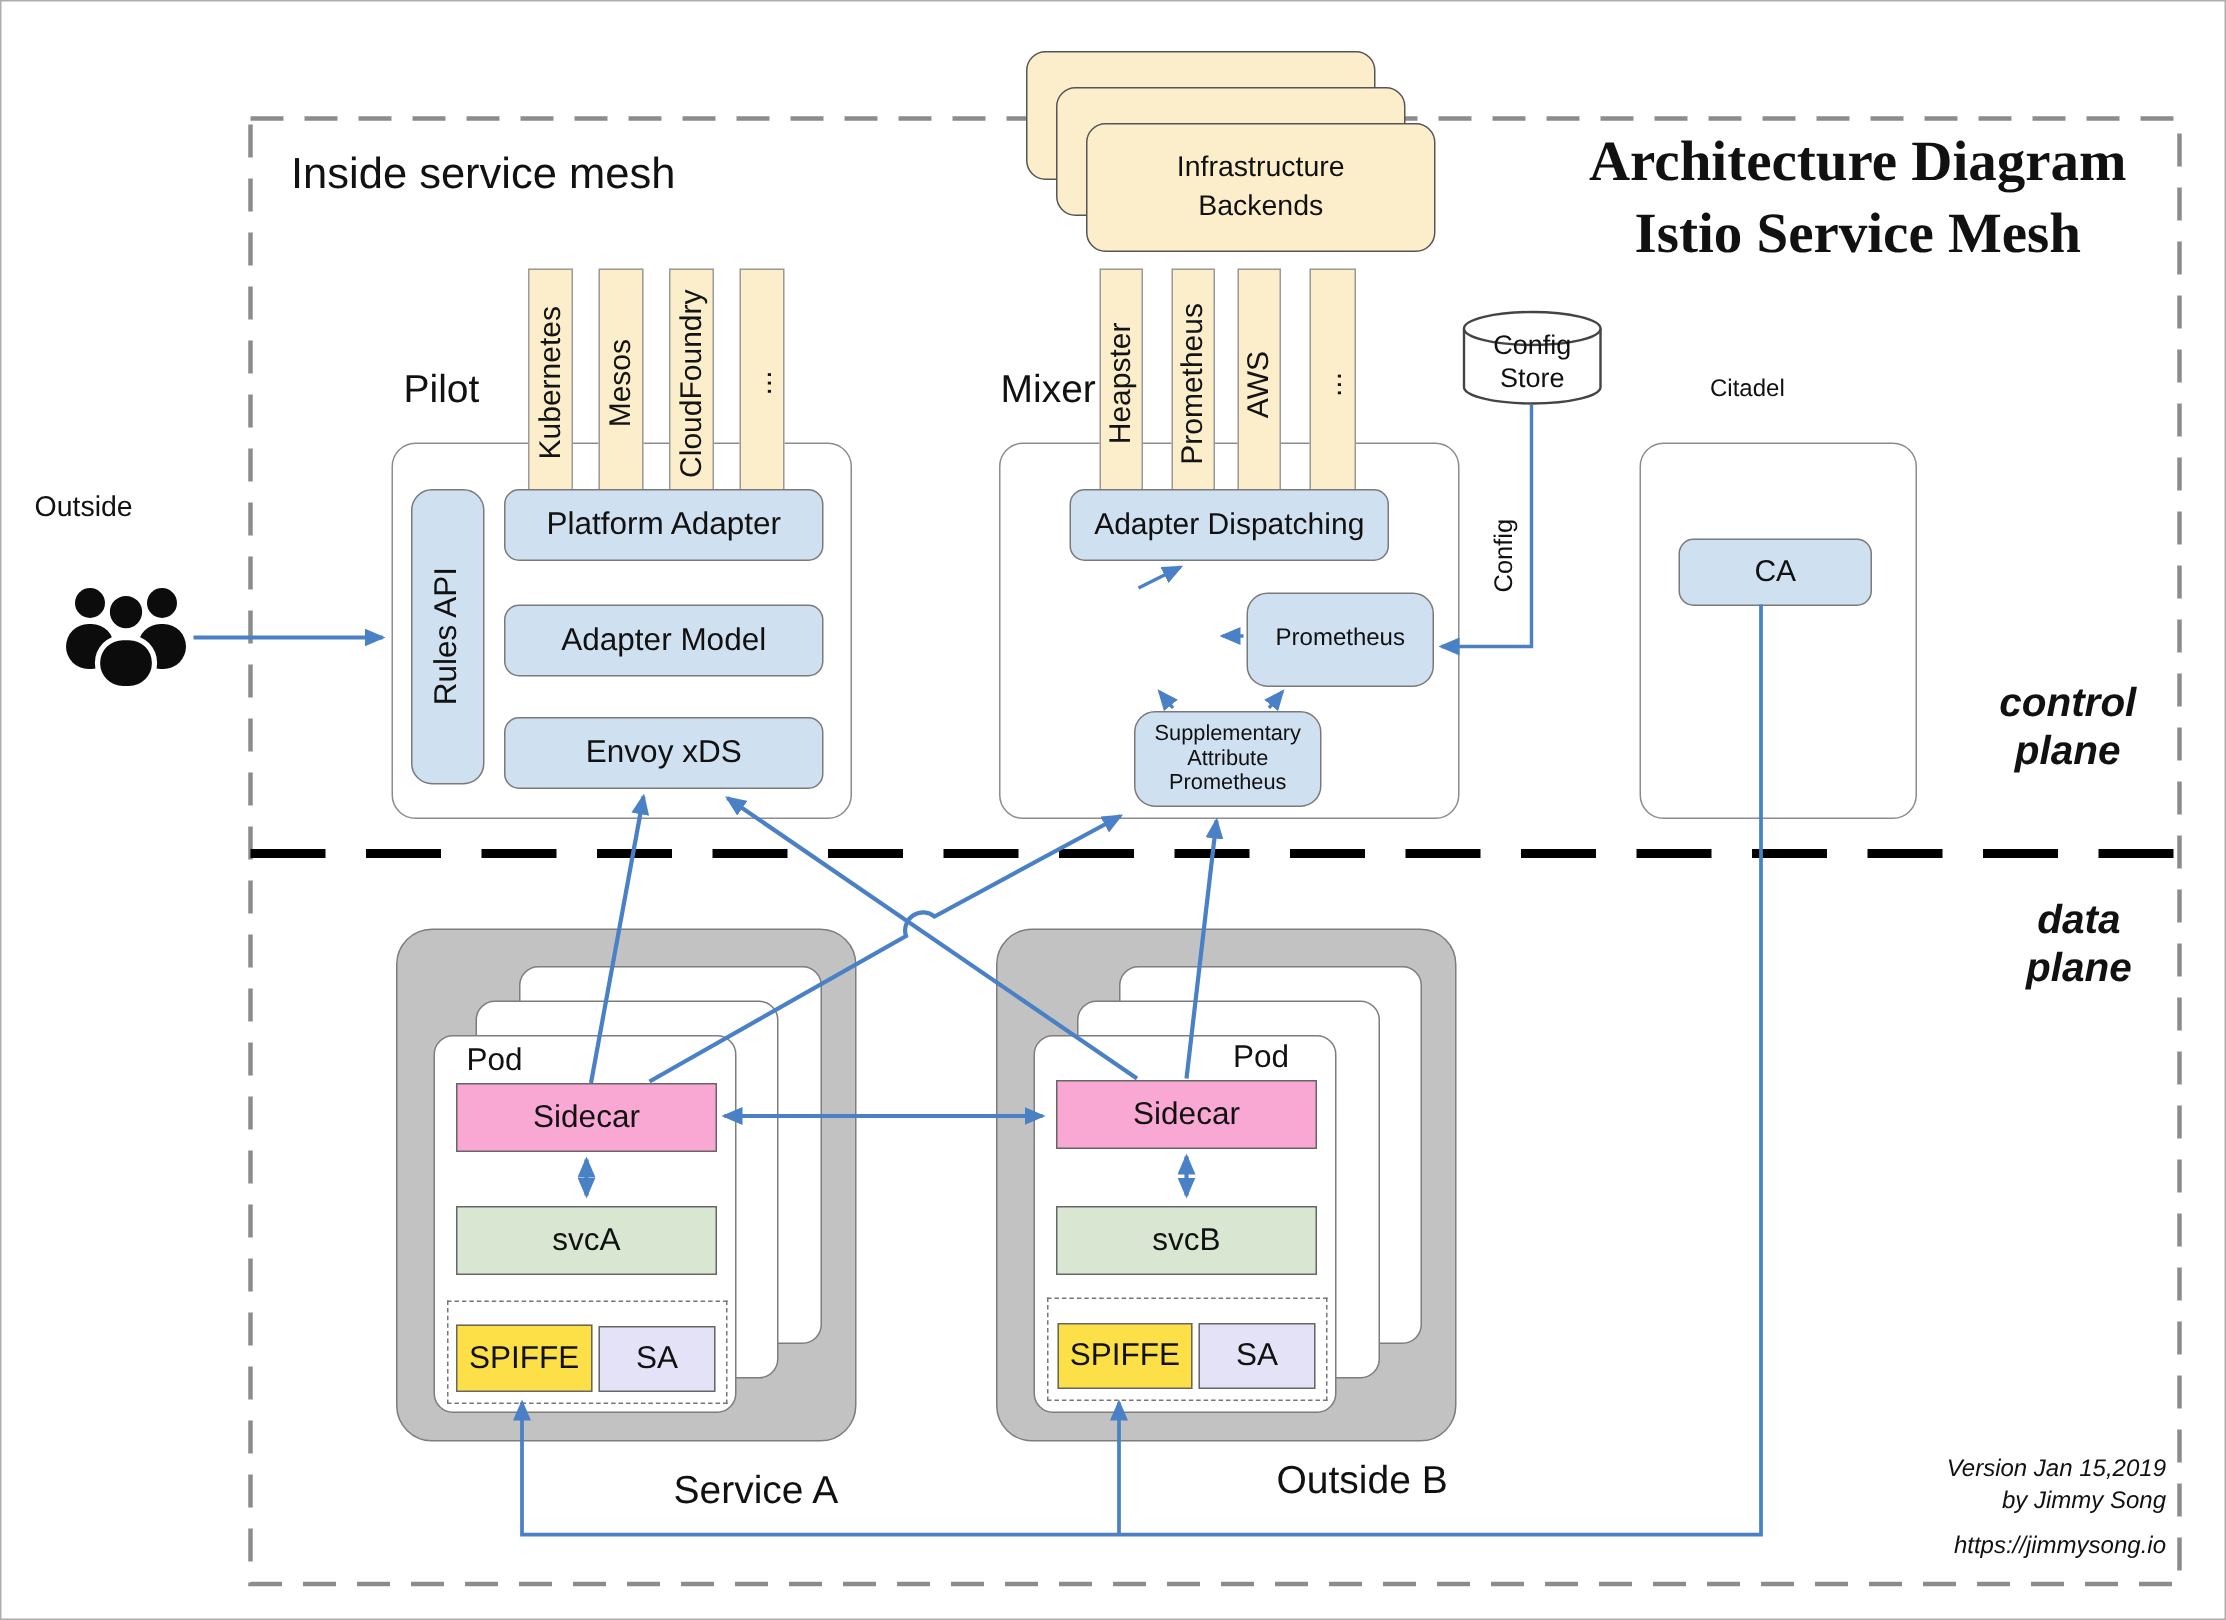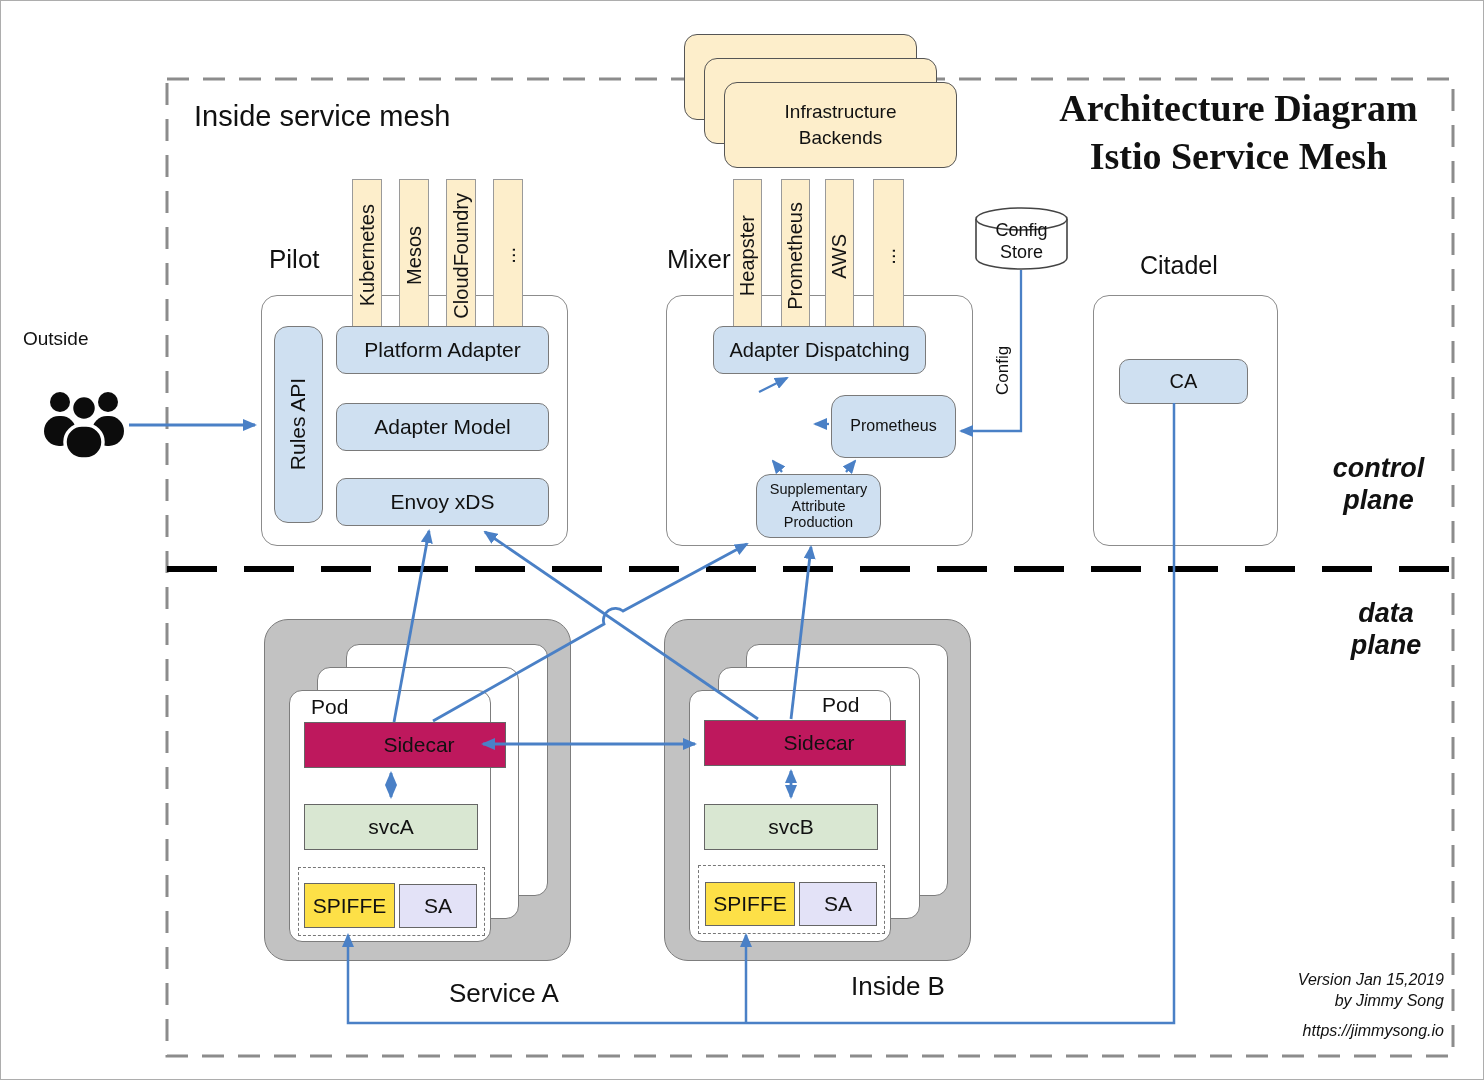--- a/index.html
+++ b/index.html
@@ -17,21 +17,21 @@
   .bar{background:#fdeecb;border:1.3px solid #9a9a9a;z-index:3;display:flex;align-items:center;justify-content:center;}
   .vtext{writing-mode:vertical-rl;transform:rotate(180deg);white-space:nowrap;}
   .bar .vtext{font-size:20px;color:#141414;}
   .blue-box{background:#cfe0f1;border:1.5px solid #7a7a7a;border-radius:10px;z-index:4;
     display:flex;align-items:center;justify-content:center;font-size:21px;text-align:center;line-height:1.15;}
   .card{background:#fdeecb;border:1.6px solid #555;border-radius:13px;z-index:3;}
   .section-label{font-size:26px;z-index:5;}
   .gray-box{background:#c2c2c2;border:1.6px solid #7d7d7d;border-radius:24px;z-index:2;}
   .pod{background:#fff;border:1.6px solid #7d7d7d;border-radius:13px;z-index:3;}
   .flat-box{border:1.5px solid #666;display:flex;align-items:center;justify-content:center;font-size:21px;z-index:4;}
-  .sidecar{background:#be185d;padding-left:28px;}
+  .sidecar{background:#f9a8d4;}
   .svc{background:#d9e7d2;}
   .spiffe{background:#fde047;}
   .sa{background:#e3e2f7;}
   .id-dashed{border:1.8px dashed #777;background:transparent;z-index:4;}
   .title{font-family:"Liberation Serif","DejaVu Serif",serif;font-weight:bold;font-size:38px;
     line-height:1.25;text-align:center;z-index:5;}
   .plane-label{font-weight:bold;font-style:italic;font-size:27px;text-align:center;line-height:1.18;z-index:5;}
   .footer{font-style:italic;font-size:16px;text-align:right;line-height:1.32;z-index:5;}
   .pod-label{font-size:21px;z-index:5;}
   .small-two{font-size:16px;}
@@ -121,29 +121,29 @@
     </div>
   <div class="abs bar" style="left:824px;top:178px;width:27px;height:152px;">
     <span class="vtext">AWS</span>
     </div>
   <div class="abs bar" style="left:872px;top:178px;width:29px;height:152px;">
     <span class="vtext">...</span>
     </div>
 
   <div class="abs blue-box" style="left:712px;top:325px;width:211px;height:46px;font-size:20px;">Adapter Dispatching</div>
   <div class="abs blue-box small-two" style="left:830px;top:394px;width:123px;height:61px;border-radius:14px;">Prometheus</div>
-  <div class="abs blue-box small-three" style="left:755px;top:473px;width:125px;height:64px;border-radius:14px;padding:0 14px;box-sizing:border-box;">Supplementary Attribute Production</div>
+  <div class="abs blue-box small-three" style="left:755px;top:473px;width:125px;height:64px;border-radius:14px;padding:0 14px;box-sizing:border-box;">Supplementary Attribute Prometheus</div>
 
   <div class="abs" style="left:975px;top:219px;width:91px;text-align:center;font-size:18px;line-height:1.2;z-index:5;">
     <div>Config</div>
     <div>Store</div>
   </div>
   <div class="abs vtext" style="left:992px;top:332px;height:62px;font-size:17px;z-index:5;">Config</div>
 
-  <div class="abs section-label" style="left:1139px;top:250px;font-size:25px;">Citadel</div>
+  <div class="abs section-label" style="left:1139px;top:250px;font-size:16px;">Citadel</div>
   <div class="abs white-panel" style="left:1092px;top:294px;width:183px;height:249px;"></div>
   <div class="abs blue-box" style="left:1118px;top:358px;width:127px;height:43px;font-size:20px;border-radius:10px;">CA</div>
 
   <div class="abs gray-box" style="left:263px;top:618px;width:305px;height:340px;"></div>
   <div class="abs pod" style="left:345px;top:643px;width:200px;height:250px;"></div>
   <div class="abs pod" style="left:316px;top:666px;width:200px;height:250px;"></div>
   <div class="abs pod" style="left:288px;top:689px;width:200px;height:250px;"></div>
   <div class="abs pod-label" style="left:310px;top:694px;">Pod</div>
   <div class="abs flat-box sidecar" style="left:303px;top:721px;width:172px;height:44px;">Sidecar</div>
   <div class="abs flat-box svc" style="left:303px;top:803px;width:172px;height:44px;">svcA</div>
@@ -155,21 +155,21 @@
   <div class="abs gray-box" style="left:663px;top:618px;width:305px;height:340px;"></div>
   <div class="abs pod" style="left:745px;top:643px;width:200px;height:250px;"></div>
   <div class="abs pod" style="left:717px;top:666px;width:200px;height:250px;"></div>
   <div class="abs pod" style="left:688px;top:689px;width:200px;height:250px;"></div>
   <div class="abs pod-label" style="left:821px;top:692px;">Pod</div>
   <div class="abs flat-box sidecar" style="left:703px;top:719px;width:172px;height:44px;">Sidecar</div>
   <div class="abs flat-box svc" style="left:703px;top:803px;width:172px;height:44px;">svcB</div>
   <div class="abs id-dashed" style="left:697px;top:864px;width:185px;height:67px;"></div>
   <div class="abs flat-box spiffe" style="left:704px;top:881px;width:88px;height:42px;">SPIFFE</div>
   <div class="abs flat-box sa" style="left:798px;top:881px;width:76px;height:42px;">SA</div>
-  <div class="abs" style="left:850px;top:970px;font-size:26px;z-index:5;">Inside B</div>
+  <div class="abs" style="left:850px;top:970px;font-size:26px;z-index:5;">Outside B</div>
 
   <div class="abs footer" style="left:1190px;top:968px;width:253px;">
     <div>Version Jan 15,2019</div>
     <div>by Jimmy Song</div>
     <div style="margin-top:9px;">https://jimmysong.io</div>
   </div>
 
   <svg id="arrow-svg" class="layer">
     <defs>
       <marker id="ah" viewBox="0 0 14 12" markerWidth="14" markerHeight="12" refX="12" refY="6" orient="auto-start-reverse" markerUnits="userSpaceOnUse">

